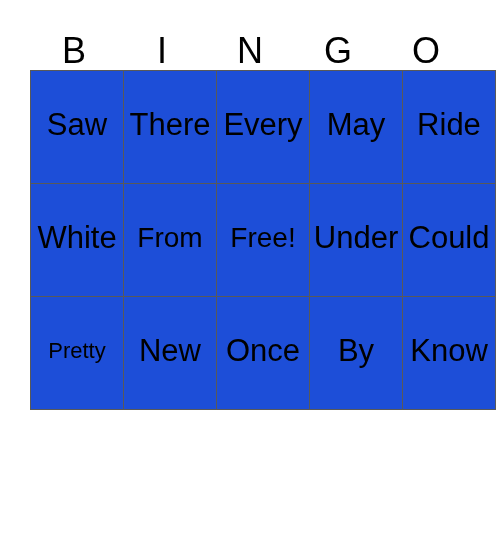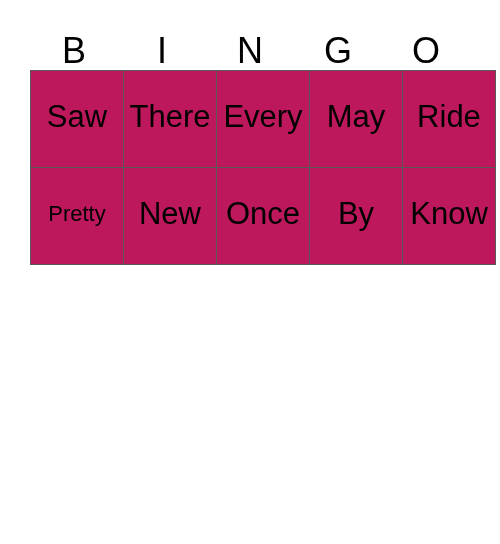--- a/index.html
+++ b/index.html
@@ -45,26 +45,26 @@
   
   #bingo-grid {
     width: 440px;
     border-collapse: collapse;
     table-layout: fixed;
   }
   #bingo-grid td {
     width: 88px;
     height: 88px;
     border: 1px solid #595959;
-    padding: 4px 2px;
+    padding: 12px 2px;
     text-align: center;
     vertical-align: middle;
     overflow: hidden;
     white-space: nowrap;
-    background: #be185d;
+    background: #1d4ed8;
   }
   .cell-text {
     display: block;
     line-height: 1.05;
     color: #000000;
     position: relative;
     top: -2px;
   }
   
   .fs-xl { font-size: 31px; }
@@ -99,20 +99,37 @@
           </td>
         <td>
             <span class="cell-text fs-xl">May</span>
           </td>
         <td>
             <span class="cell-text fs-xl">Ride</span>
           </td>
       </tr>
       <tr>
         <td>
+            <span class="cell-text fs-md">White</span>
+          </td>
+        <td>
+            <span class="cell-text fs-lg">From</span>
+          </td>
+        <td>
+            <span class="cell-text fs-lg">Free!</span>
+          </td>
+        <td>
+            <span class="cell-text fs-md">Under</span>
+          </td>
+        <td>
+            <span class="cell-text fs-md">Could</span>
+          </td>
+      </tr>
+      <tr>
+        <td>
             <span class="cell-text fs-sm">Pretty</span>
           </td>
         <td>
             <span class="cell-text fs-xl">New</span>
           </td>
         <td>
             <span class="cell-text fs-md">Once</span>
           </td>
         <td>
             <span class="cell-text fs-xl">By</span>

